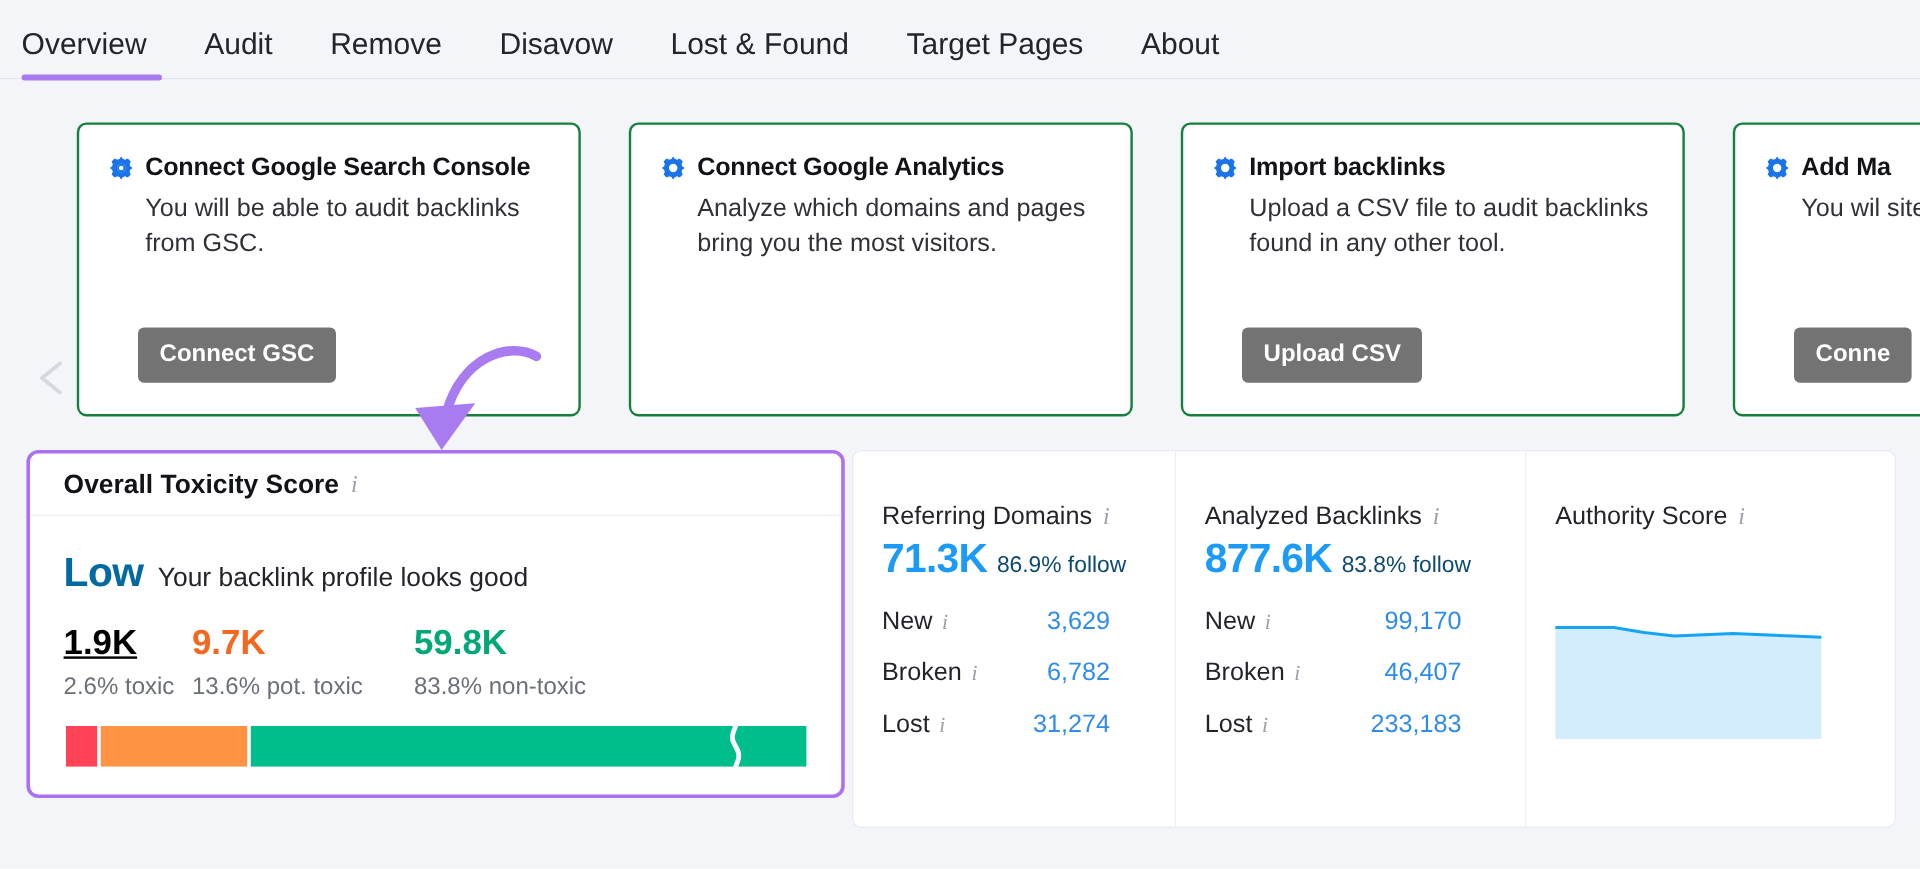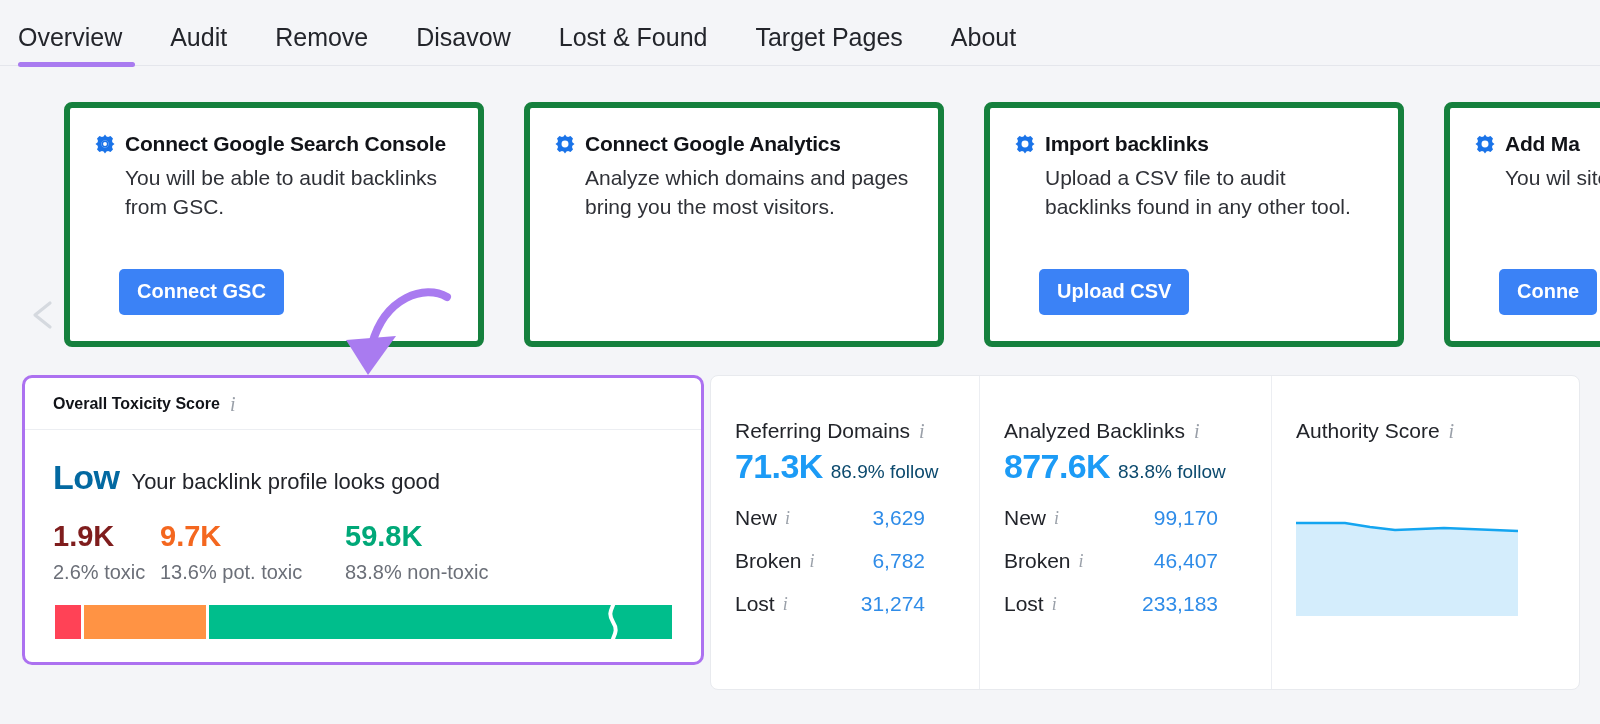--- a/index.html
+++ b/index.html
@@ -85,21 +85,21 @@
     position: absolute;
     left: 64px;
     top: 12px;
     display: flex;
     gap: 40px;
   }
   .card {
     width: 420px;
     height: 245px;
     background: #ffffff;
-    border: 6px solid #15803d;
+    border: 2px solid #15803d;
     border-radius: 8px;
     box-sizing: border-box;
     padding: 24px 26px 0 24px;
     position: relative;
     flex: 0 0 auto;
   }
   .card-head {
     display: flex;
     align-items: center;
     gap: 9px;
@@ -122,21 +122,21 @@
     margin-left: 31px;
     font-size: 21px;
     line-height: 29px;
     color: #2f3137;
     max-width: 360px;
   }
   .card-btn {
     position: absolute;
     left: 49px;
     bottom: 26px;
-    background: #3b82f6;
+    background: #737373;
     color: #ffffff;
     font-size: 20px;
     font-weight: bold;
     border: none;
     border-radius: 5px;
     padding: 11px 18px 12px 18px;
     cursor: pointer;
     font-family: "Liberation Sans", sans-serif;
     white-space: nowrap;
   }
@@ -166,21 +166,21 @@
   .tox-header {
     height: 52px;
     border-bottom: 1px solid #eceef2;
     display: flex;
     align-items: center;
     padding-left: 28px;
     gap: 10px;
     box-sizing: border-box;
   }
   .tox-header-title {
-    font-size: 16px;
+    font-size: 22px;
     font-weight: bold;
     color: #111318;
   }
   .tox-body {
     padding: 28px 0 0 28px;
   }
   .tox-verdict {
     display: flex;
     align-items: baseline;
     gap: 12px;
@@ -204,21 +204,21 @@
     flex-direction: column;
   }
   .tox-stat-1 { width: 107px; }
   .tox-stat-2 { width: 185px; }
   .tox-stat-3 { width: 200px; }
   .tox-num {
     font-size: 29px;
     font-weight: bold;
     line-height: 34px;
   }
-  .tox-num.red { color: #7f1d1d; }
+  .tox-num.red { color: #000000; text-decoration: underline; }
   .tox-num.orange { color: #f4671f; }
   .tox-num.green { color: #00a878; }
   .tox-label {
     font-size: 20px;
     color: #6b6f78;
     margin-top: 8px;
   }
   .tox-bar {
     position: absolute;
     left: 30px;

